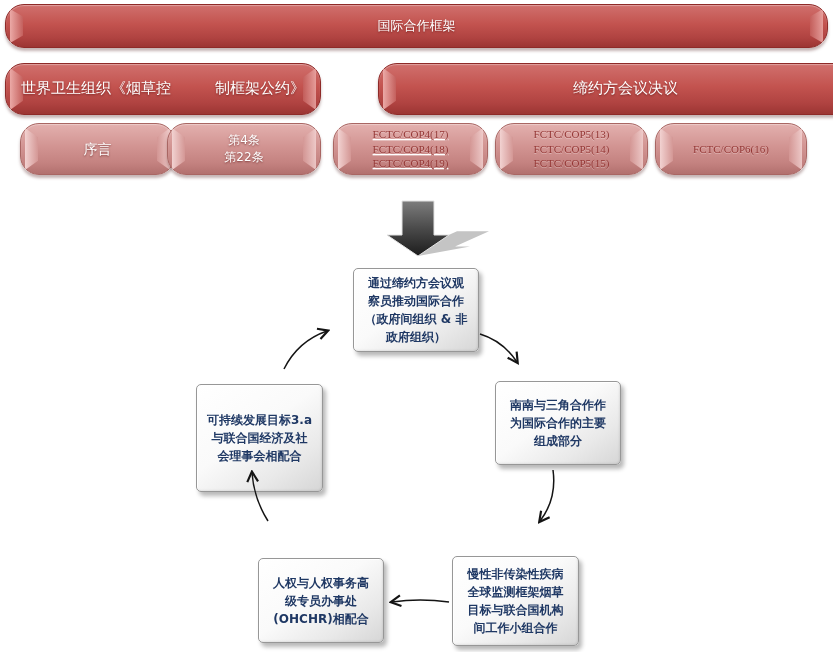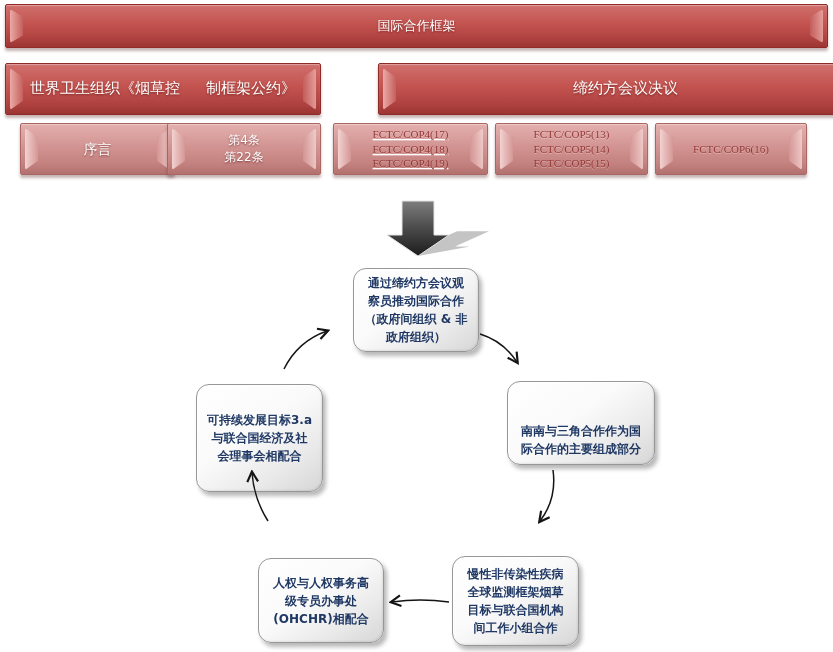--- a/index.html
+++ b/index.html
@@ -1,20 +1,20 @@
 <!DOCTYPE html>
 <html><head>
 <meta charset="utf-8">
 <style>
   html,body{margin:0;padding:0;background:#fff;}
   .stage{position:relative;width:833px;height:652px;background:#ffffff;overflow:hidden;
          font-family:"DejaVu Sans","Liberation Sans",sans-serif;}
 
   
-  .pill{position:absolute;border-radius:2px;box-sizing:border-box;
+  .pill{position:absolute;border-radius:19px;box-sizing:border-box;
         display:flex;align-items:center;justify-content:center;
         color:#ffffff;text-align:center;
         box-shadow:0 3px 3px rgba(90,40,40,.35), inset 0 1px 1px rgba(255,255,255,.35);}
   .pill::before{content:"";position:absolute;left:4px;top:4px;bottom:4px;width:13px;
         clip-path:polygon(0 0,100% 22%,100% 78%,0 100%);border-radius:3px;
         background:linear-gradient(90deg,var(--hi) 0%,var(--hi2) 100%);}
   .pill::after{content:"";position:absolute;right:4px;top:4px;bottom:4px;width:13px;
         clip-path:polygon(100% 0,0 22%,0 78%,100% 100%);border-radius:3px;
         background:linear-gradient(270deg,var(--hi) 0%,var(--hi2) 100%);opacity:.85;}
   .pill .t{position:relative;z-index:2;text-shadow:0 1px 2px rgba(80,15,15,.6);line-height:1.45;}
@@ -23,24 +23,24 @@
         background:linear-gradient(#d0706d 0%,#c3534f 45%,#b04341 78%,#9c3533 100%);
         border:1px solid #8e2a28;}
   .pill-pink{--hi:#f2d2d1;--hi2:#d49795;
         background:linear-gradient(#e3b0ae 0%,#d29492 45%,#c48280 78%,#b2706e 100%);
         border:1px solid #a96663;}
 
   .fctc-line{display:block;font-family:"Liberation Serif","DejaVu Serif",serif;
         font-size:11px;line-height:1.35;color:#943634;font-weight:normal;
         text-shadow:0 1px 0 rgba(255,255,255,.35);}
 
-  .split{justify-content:space-between;padding:0 24px;}
+  .split{justify-content:space-between;padding:0 15px;}
 
   
-  .cyc{position:absolute;border-radius:13px;border:1px solid #979797;box-sizing:border-box;
+  .cyc{position:absolute;border-radius:5px;border:1px solid #979797;box-sizing:border-box;
        background:linear-gradient(145deg,#ffffff 0%,#fafafa 45%,#e9e9e9 75%,#d6d6d6 100%);
        box-shadow:3px 4px 4px rgba(0,0,0,.28), inset 1px 1px 0 #ffffff, inset -1px -1px 2px rgba(0,0,0,.08);
        display:flex;align-items:center;justify-content:center;text-align:center;
        color:#1F3864;font-weight:bold;font-size:12px;line-height:1.5;padding:6px 9px;}
 
   svg.overlay{position:absolute;left:0;top:0;z-index:5;pointer-events:none;}
 </style>
 </head>
 <body>
 
@@ -87,21 +87,21 @@
 
   <div class="pill pill-pink" style="left:655px;top:123px;width:152px;height:52px;">
     <span class="t">
       <span class="fctc-line">FCTC/COP6(16)</span>
     </span>
   </div>
 
   <div class="cyc" style="left:353px;top:268px;width:126px;height:84px;">
     <span>通过缔约方会议观察员推动国际合作（政府间组织 &amp; 非政府组织）</span>
   </div>
-  <div class="cyc" style="left:507px;top:381px;width:148px;height:84px;align-items:flex-end;">
+  <div class="cyc" style="left:495px;top:381px;width:126px;height:84px;">
     <span>南南与三角合作作为国际合作的主要组成部分</span>
   </div>
   <div class="cyc" style="left:452px;top:556px;width:127px;height:90px;">
     <span>慢性非传染性疾病全球监测框架烟草目标与联合国机构间工作小组合作</span>
   </div>
   <div class="cyc" style="left:258px;top:558px;width:126px;height:85px;">
     <span>人权与人权事务高级专员办事处(OHCHR)相配合</span>
   </div>
   <div class="cyc" style="left:196px;top:384px;width:127px;height:108px;">
     <span>可持续发展目标3.a与联合国经济及社会理事会相配合</span>

